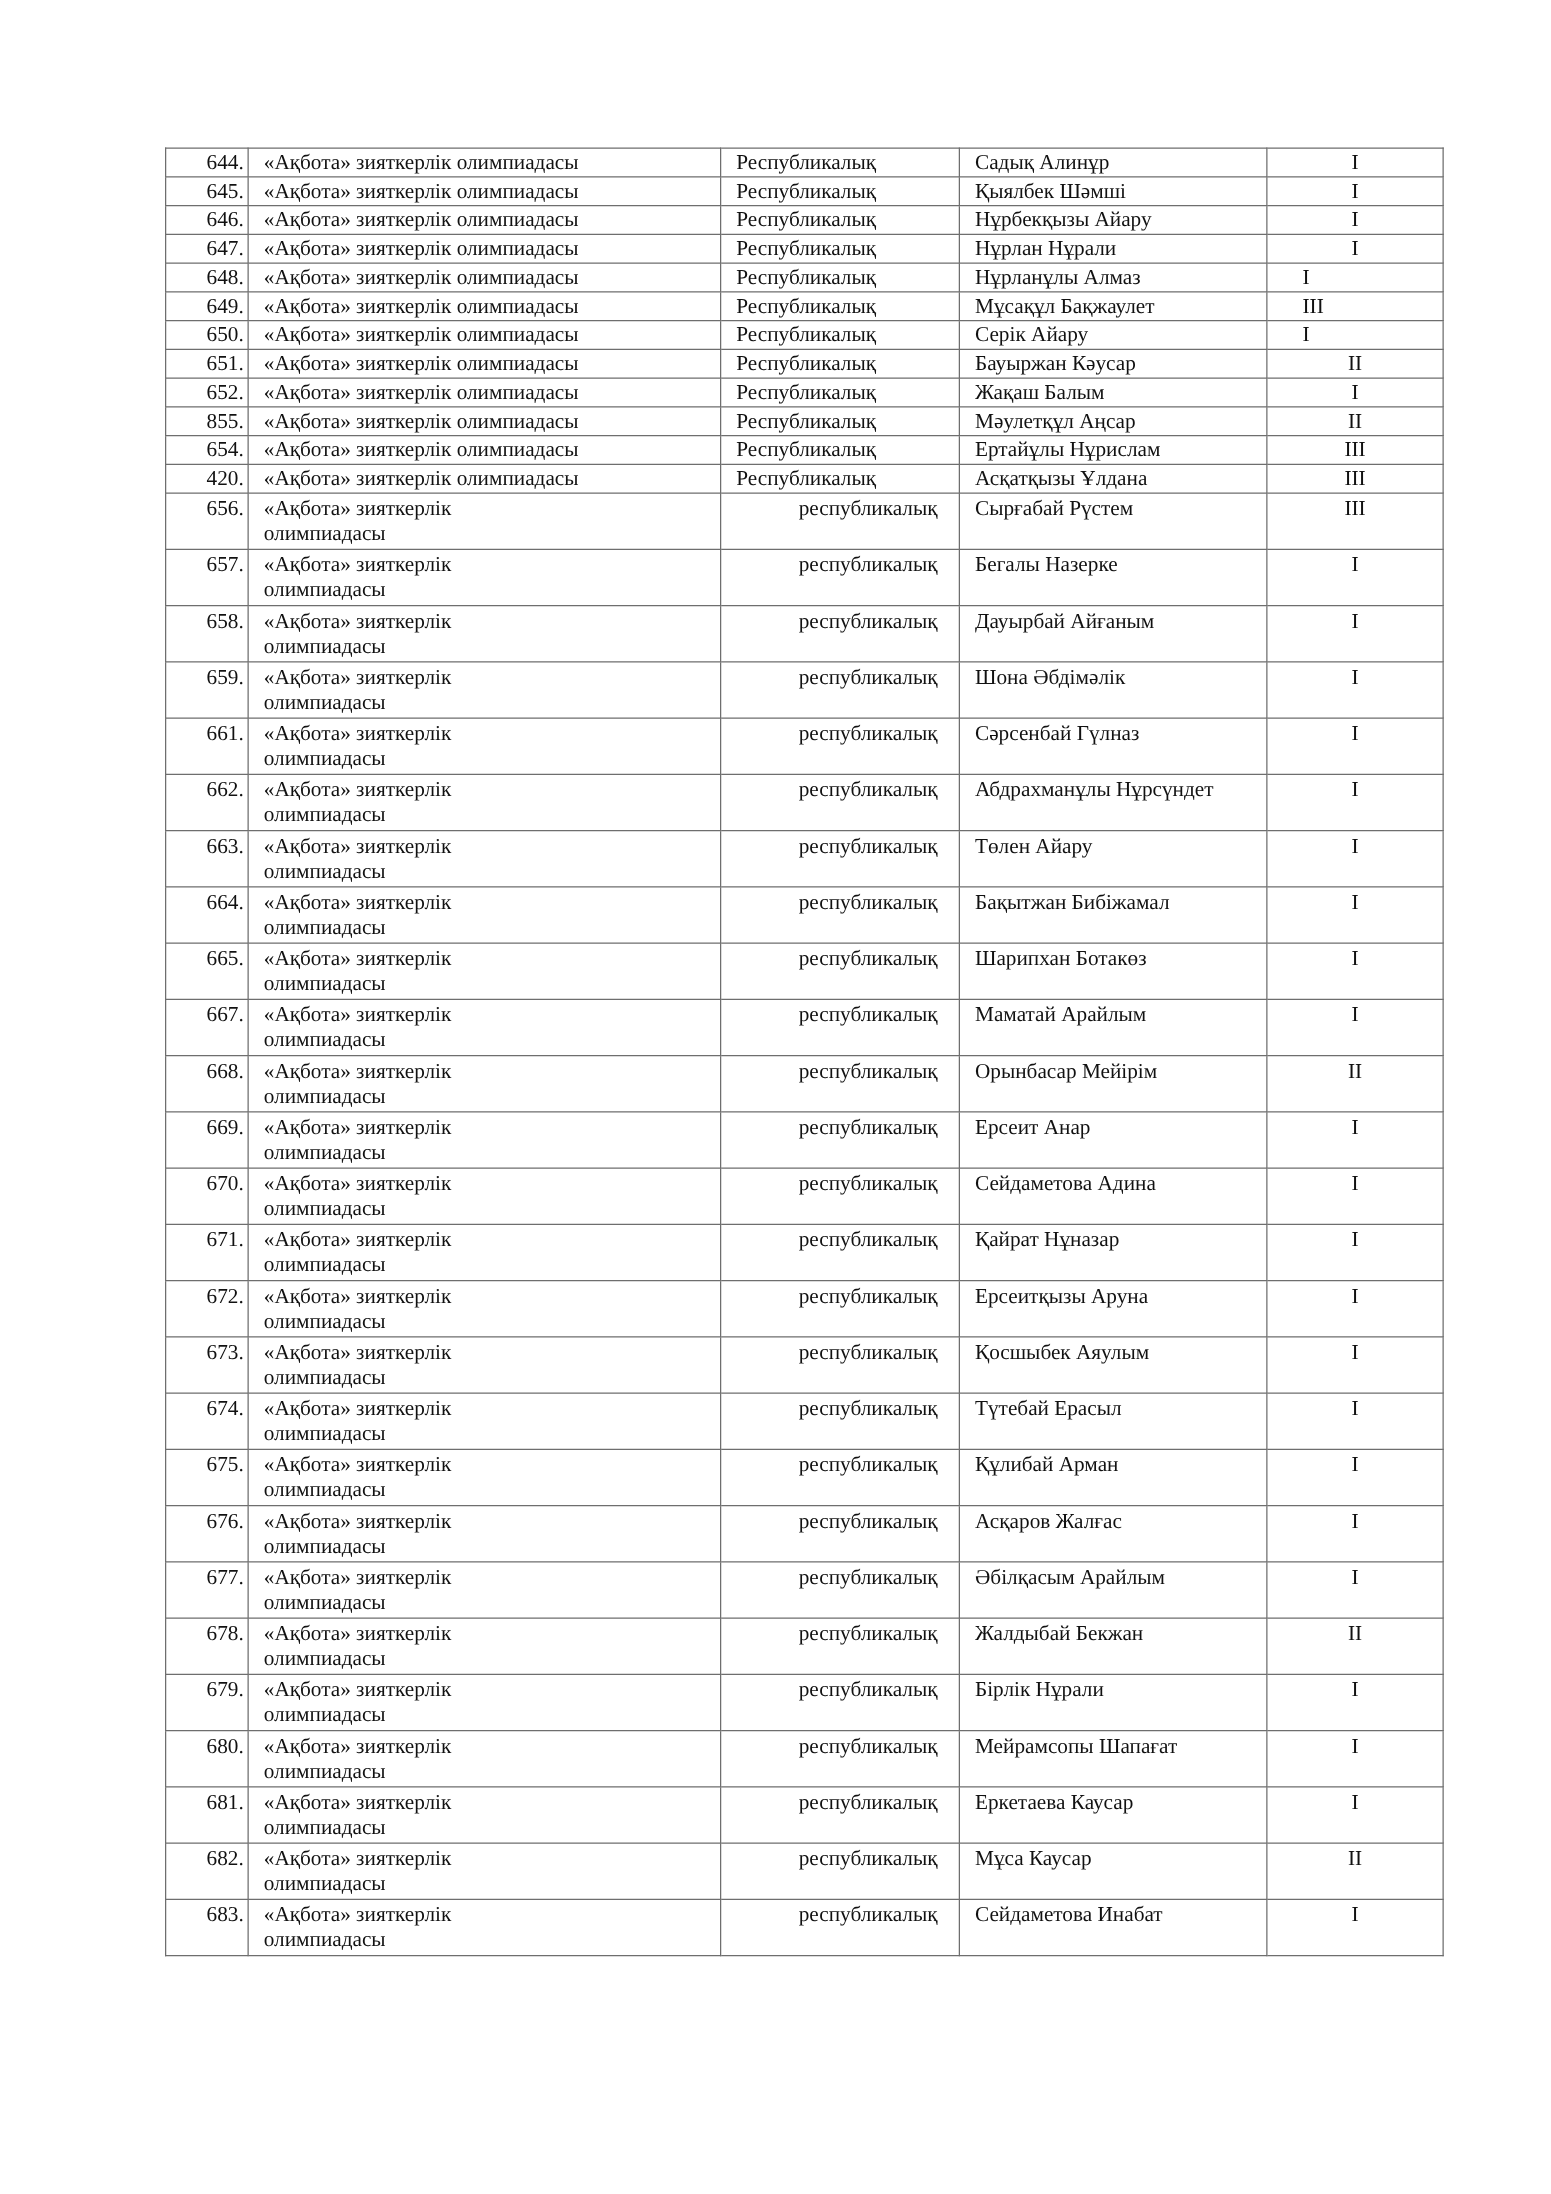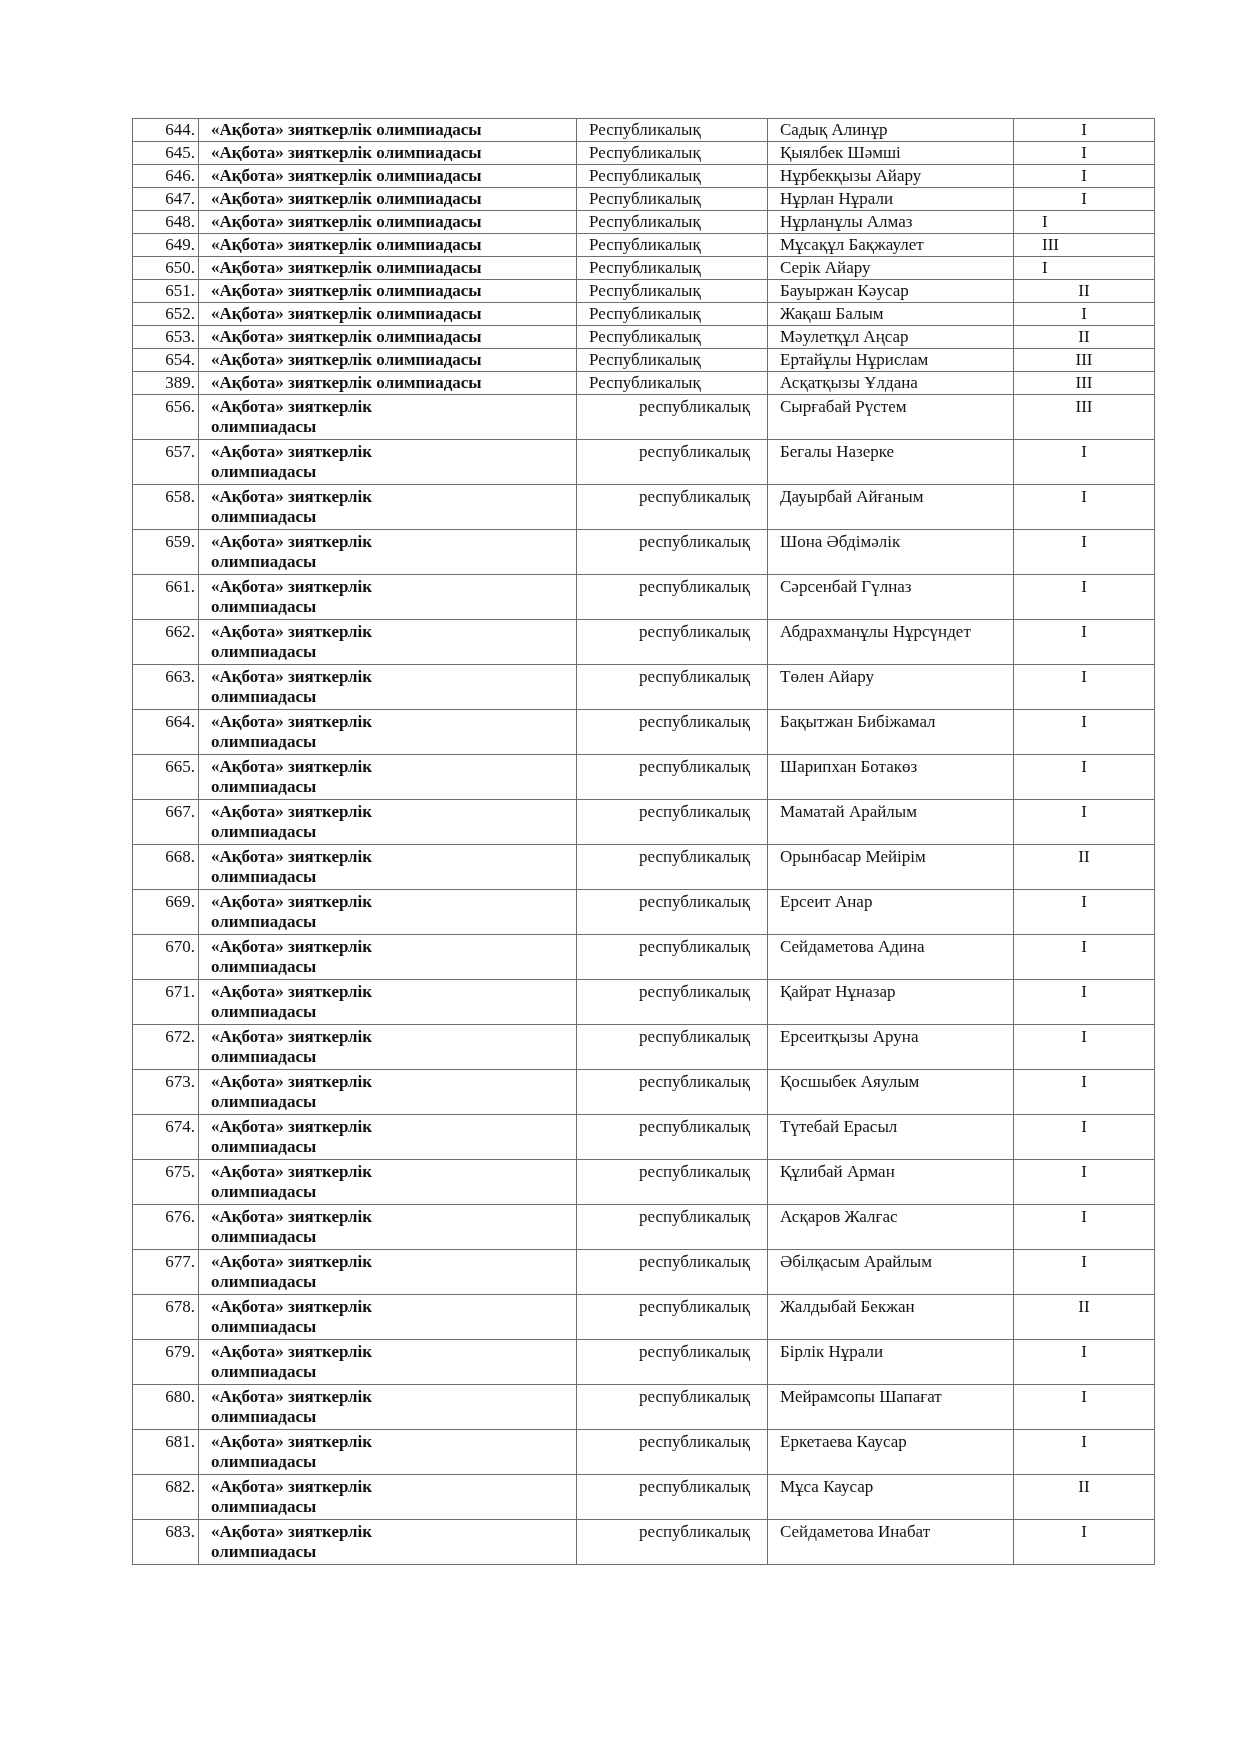--- a/index.html
+++ b/index.html
@@ -6,21 +6,21 @@
   body { width: 1241px; height: 1755px; position: relative; overflow: hidden;
          font-family: "Liberation Serif", "DejaVu Serif", serif; color: #111; }
   .page { position: absolute; left: 0; top: 0; width: 1241px; height: 1755px; background: #fff; }
   table.results { position: absolute; left: 132px; top: 118px; width: 1022px;
                   border-collapse: collapse; table-layout: fixed; font-size: 17px; }
   table.results td { border: 1.5px solid #6e6e6e; padding: 0; vertical-align: top;
                      line-height: 20px; }
   tr.single td { height: 21px; padding-top: 1px; }
   tr.double td { height: 42px; padding-top: 2px; }
   td.c-num { text-align: right; padding-right: 3px !important; }
-  td.c-name { padding-left: 12px !important; font-weight: bold; }
+  td.c-name { padding-left: 12px !important; }
   td.c-level-a { padding-left: 12px !important; }
   td.c-level-b { text-align: right; padding-right: 17px !important; }
   td.c-person { padding-left: 12px !important; }
   td.c-prize { text-align: center; }
   td.c-prize.left { text-align: left; padding-left: 28px !important; }
   .wrap { display: block; width: 170px; }
 </style>
 </head>
 <body>
 
@@ -91,35 +91,35 @@
     <td class="c-prize"><span>II</span></td>
   </tr>
         <tr class="single">
     <td class="c-num"><span>652.</span></td>
     <td class="c-name"><span class="olym">«Ақбота» зияткерлік олимпиадасы</span></td>
     <td class="c-level c-level-a"><span>Республикалық</span></td>
     <td class="c-person"><span>Жақаш Балым</span></td>
     <td class="c-prize"><span>I</span></td>
   </tr>
         <tr class="single">
-    <td class="c-num"><span>653.</span></td>
+    <td class="c-num"><span>855.</span></td>
     <td class="c-name"><span class="olym">«Ақбота» зияткерлік олимпиадасы</span></td>
     <td class="c-level c-level-a"><span>Республикалық</span></td>
     <td class="c-person"><span>Мәулетқұл Аңсар</span></td>
     <td class="c-prize"><span>II</span></td>
   </tr>
         <tr class="single">
     <td class="c-num"><span>654.</span></td>
     <td class="c-name"><span class="olym">«Ақбота» зияткерлік олимпиадасы</span></td>
     <td class="c-level c-level-a"><span>Республикалық</span></td>
     <td class="c-person"><span>Ертайұлы Нұрислам</span></td>
     <td class="c-prize"><span>III</span></td>
   </tr>
         <tr class="single">
-    <td class="c-num"><span>389.</span></td>
+    <td class="c-num"><span>420.</span></td>
     <td class="c-name"><span class="olym">«Ақбота» зияткерлік олимпиадасы</span></td>
     <td class="c-level c-level-a"><span>Республикалық</span></td>
     <td class="c-person"><span>Асқатқызы Ұлдана</span></td>
     <td class="c-prize"><span>III</span></td>
   </tr>
         <tr class="double">
     <td class="c-num"><span>656.</span></td>
     <td class="c-name">
             <span class="olym wrap">«Ақбота» зияткерлік олимпиадасы</span>
           </td>

